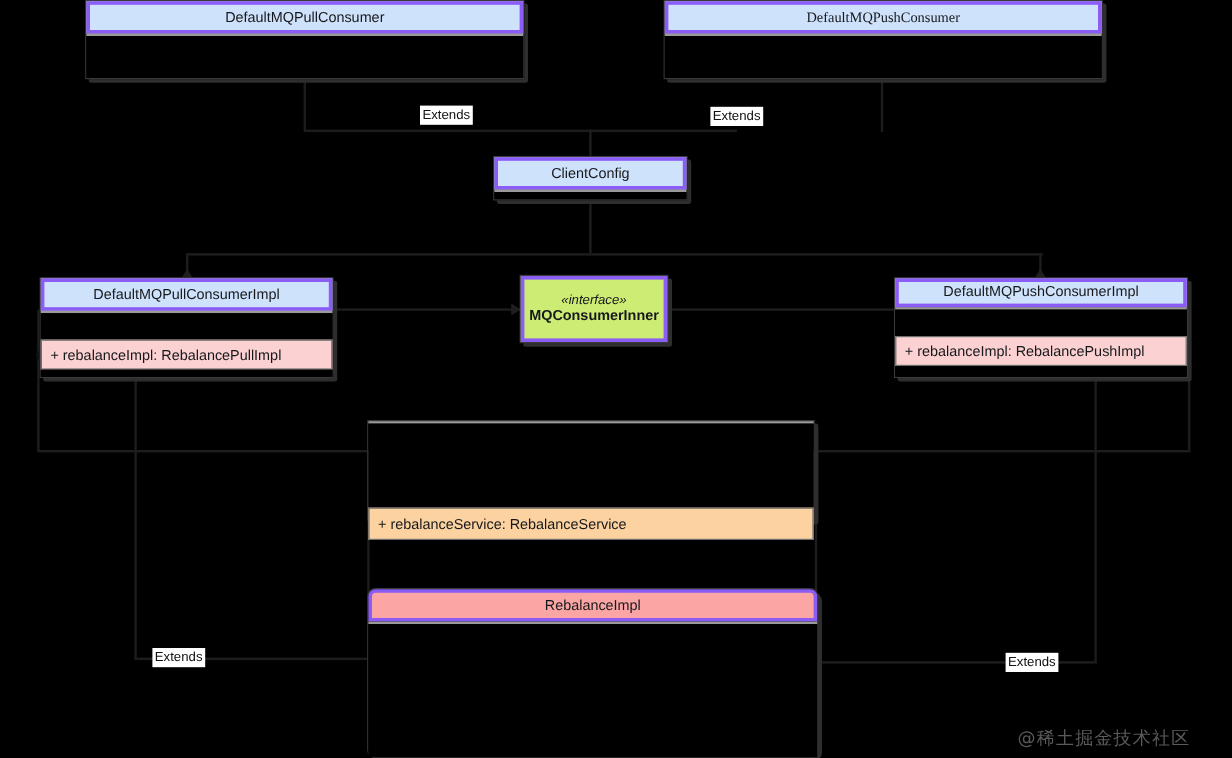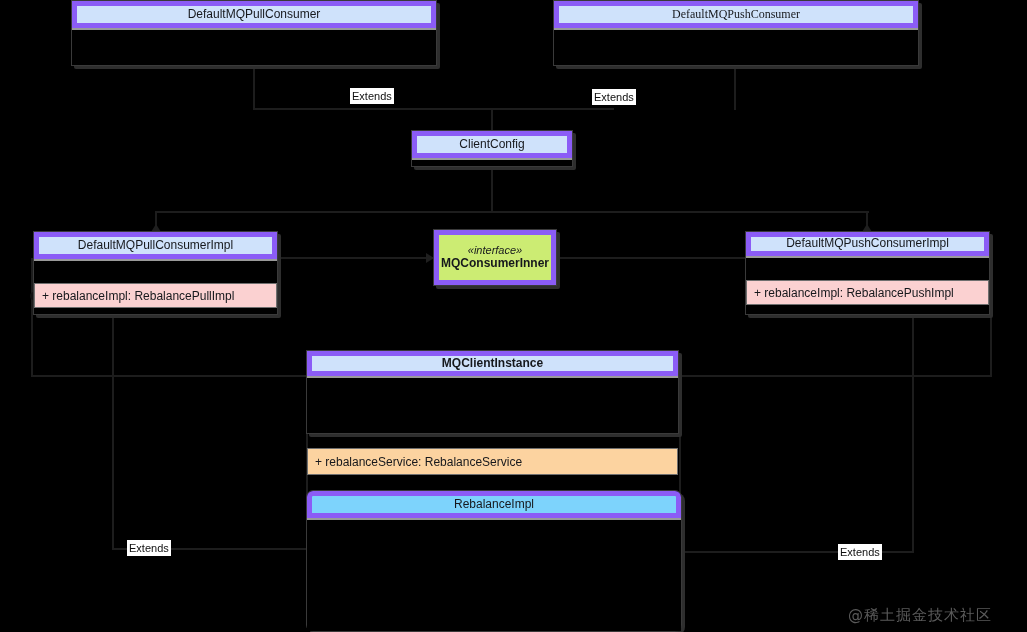--- a/index.html
+++ b/index.html
@@ -17,28 +17,28 @@
     background:#2e2e2e;border-radius:2px;
   }
   .uml .frame{
     position:absolute;left:0;top:0;right:0;bottom:0;
     border:1px solid #3a3a3a;background:#000000;
     box-sizing:border-box;
     display:flex;flex-direction:column;
   }
   .uml .hdr{
     box-sizing:border-box;
-    border:5px solid #8b5cf6;
+    border:3px solid #8b5cf6;
     font-size:12px;color:#16181c;
     display:flex;align-items:center;justify-content:center;
     text-align:left;line-height:1.15;
     flex:0 0 auto;
   }
   .uml .hdr.blue{background:#cfe2fb;}
-  .uml .hdr.pink{background:#7dd3fc;}
+  .uml .hdr.pink{background:#fca5a5;}
   .uml .hdr.green{background:#ccec73;flex-direction:column;}
   .uml .sep{height:2px;background:#9a9a9a;flex:0 0 auto;}
   .uml .body{flex:1 1 auto;background:#000000;}
   .uml .attr{
     box-sizing:border-box;
     border:1px solid #6f6f6f;
     font-size:12px;color:#16181c;
     display:flex;align-items:center;
     padding-left:7px;
     flex:0 0 auto;
@@ -186,21 +186,20 @@
       <div class="sep"></div>
       <div class="body" style="height:22px;flex:0 0 auto;"></div>
       <div class="attr pink" style="height:25px;">+ rebalanceImpl: RebalancePushImpl</div>
       <div class="body"></div>
     </div>
   </div>
 
   <div class="uml" style="left:306px;top:350px;width:373px;height:84px;">
     <div class="shadow"></div>
     <div class="frame">
-      <div class="hdr blue" style="height:25px;font-weight:bold;">MQClientInstance</div>
       <div class="sep"></div>
       <div class="body" style="height:22px;flex:0 0 auto;"></div>
       <div class="attr orange" style="height:27px;margin-top:48px;">+ rebalanceService: RebalanceService</div>
       <div class="body"></div>
     </div>
   </div>
 
   <div class="uml rounded" style="left:306px;top:490px;width:376px;height:142px;">
     <div class="shadow"></div>
     <div class="frame">

